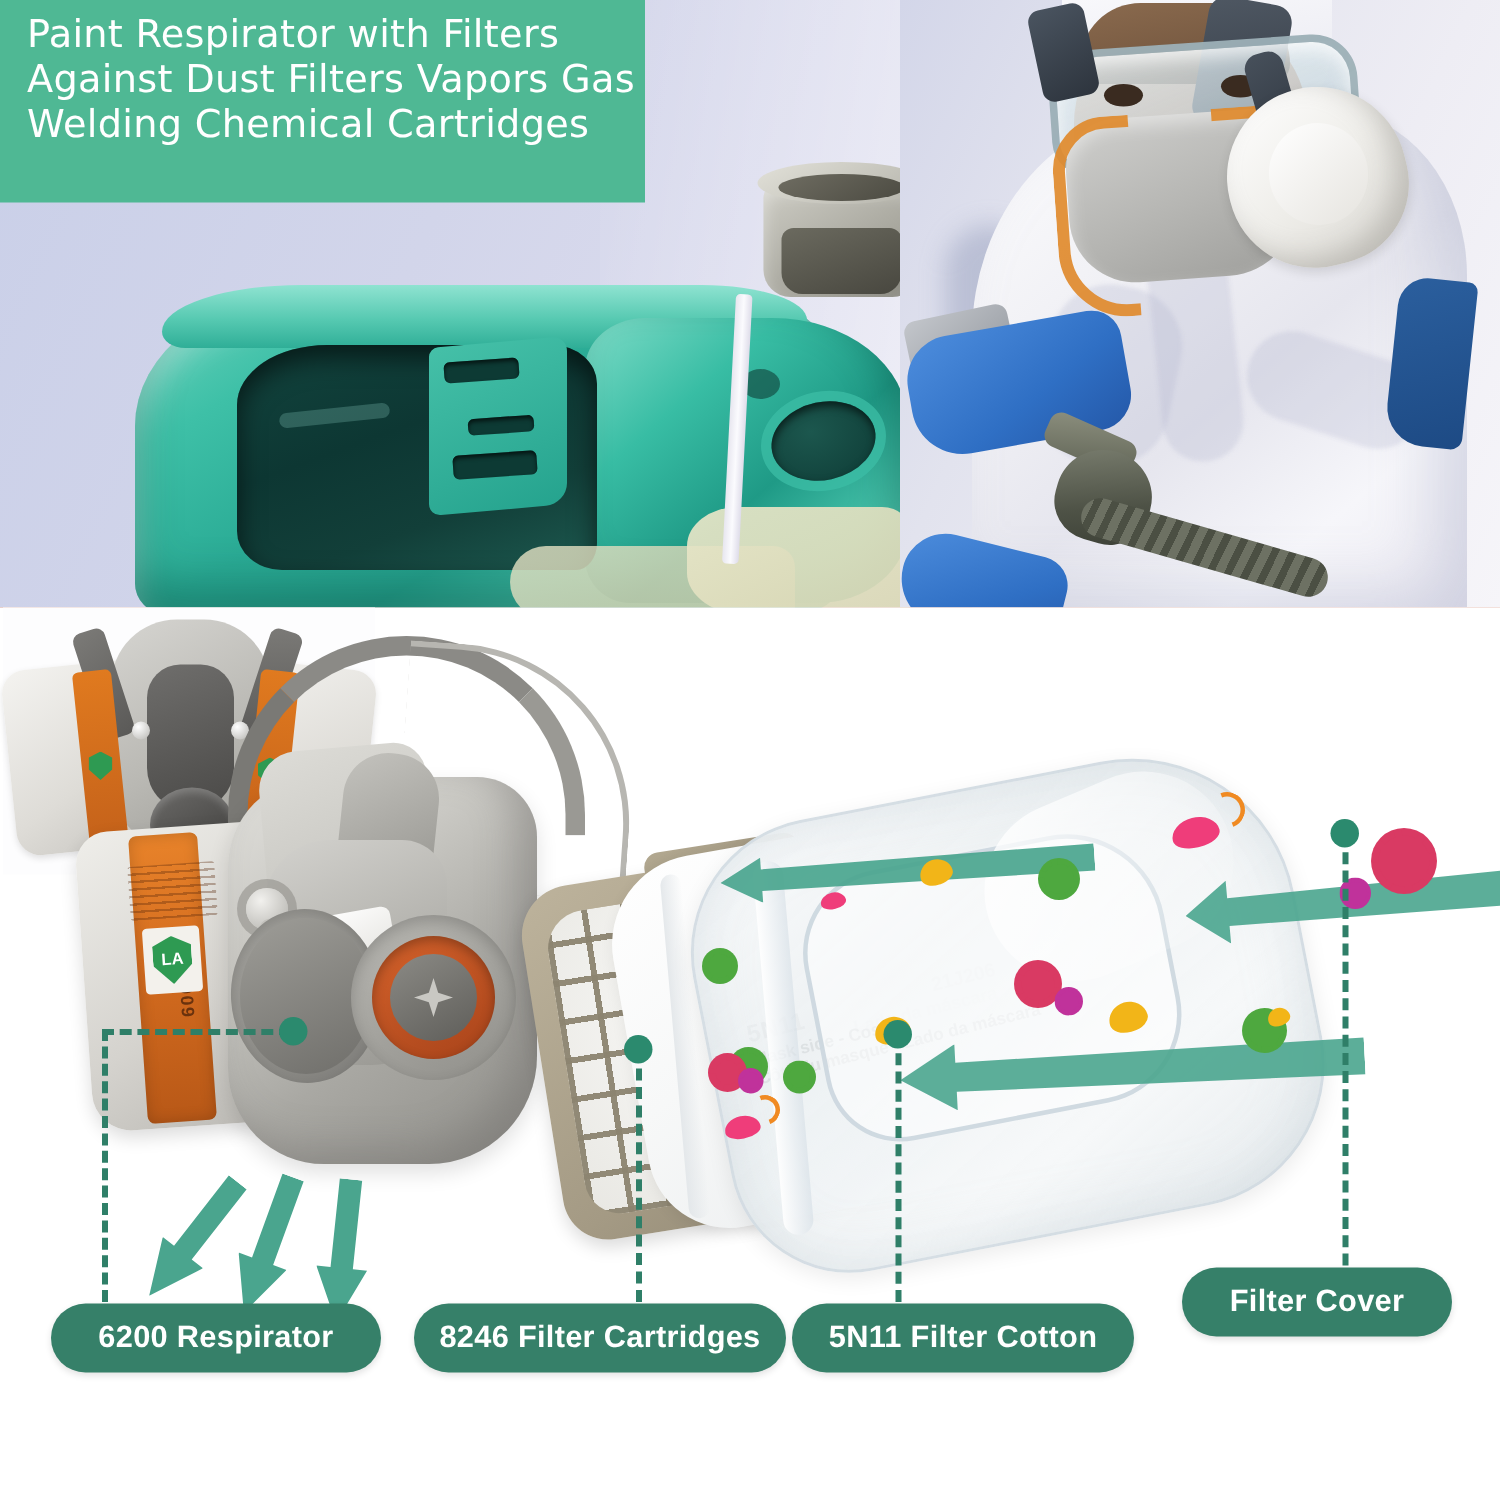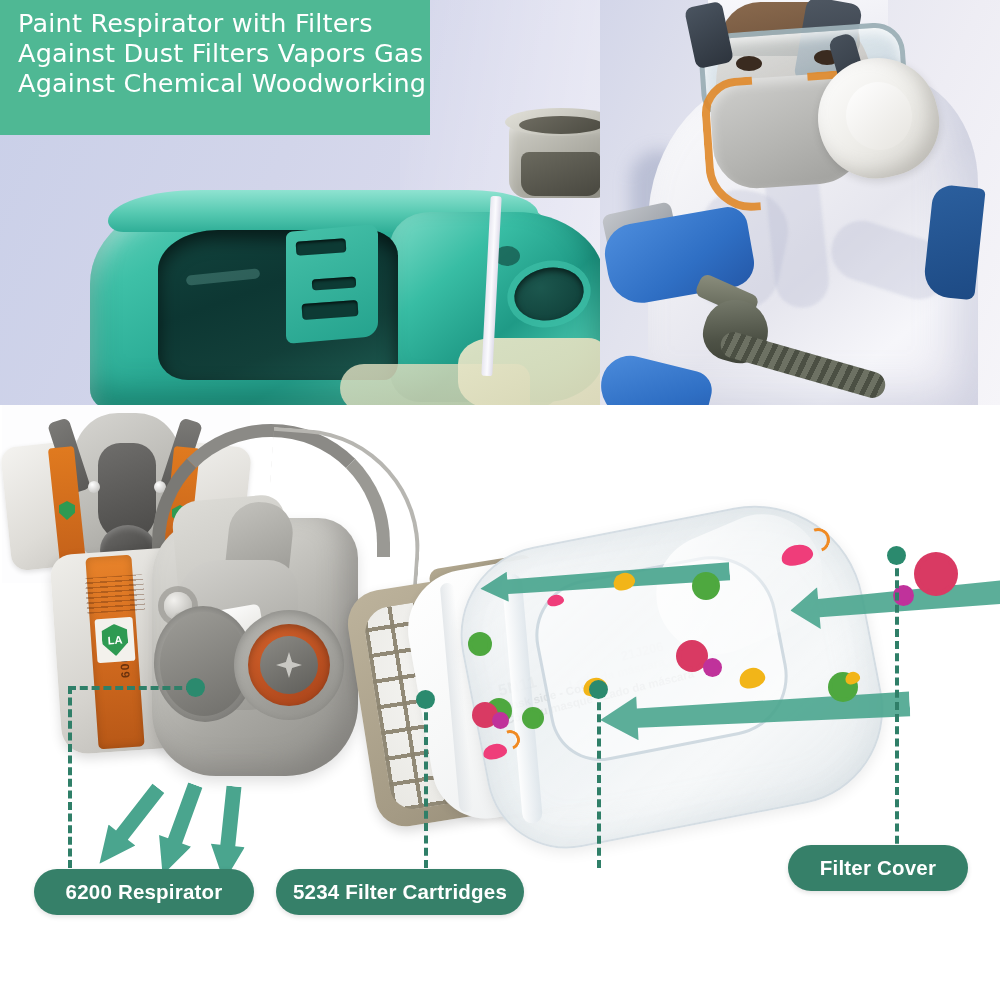--- a/index.html
+++ b/index.html
@@ -383,21 +383,21 @@
       <div class="w-glove g1"></div>
       <div class="w-gun-neck"></div>
       <div class="w-gun-cup"></div>
       <div class="w-hose"></div>
       <div class="w-glove g2"></div>
     </div>
 
     <div id="title-banner">
       <div class="tline">Paint Respirator with Filters</div>
       <div class="tline">Against Dust Filters Vapors Gas</div>
-      <div class="tline">Against Chemical Woodworking</div>
+      <div class="tline">Welding Chemical Cartridges</div>
     </div>
 
   </div>
 
   <div id="diagram">
 
     <div class="inset">
       <div class="ins-bg"></div>
       <div class="ins-cart left"></div>
       <div class="ins-cart right"></div>
@@ -507,19 +507,22 @@
   <div class="lead" style="left:597px;top:690px;height:178px;"></div>
   <div class="dot" style="left:589px;top:680px;"></div>
 
   <div class="lead" style="left:895px;top:556px;height:312px;"></div>
   <div class="dot" style="left:887px;top:546px;"></div>
 
   <div class="pill p1">
     <span>6200 Respirator</span>
   </div>
   <div class="pill p2">
-    <span>5234 Filter Cartridges</span>
+    <span>8246 Filter Cartridges</span>
+  </div>
+  <div class="pill p3">
+    <span>5N11 Filter Cotton</span>
   </div>
   <div class="pill p4">
     <span>Filter Cover</span>
   </div>
 
 </div>
 
 </body></html>

